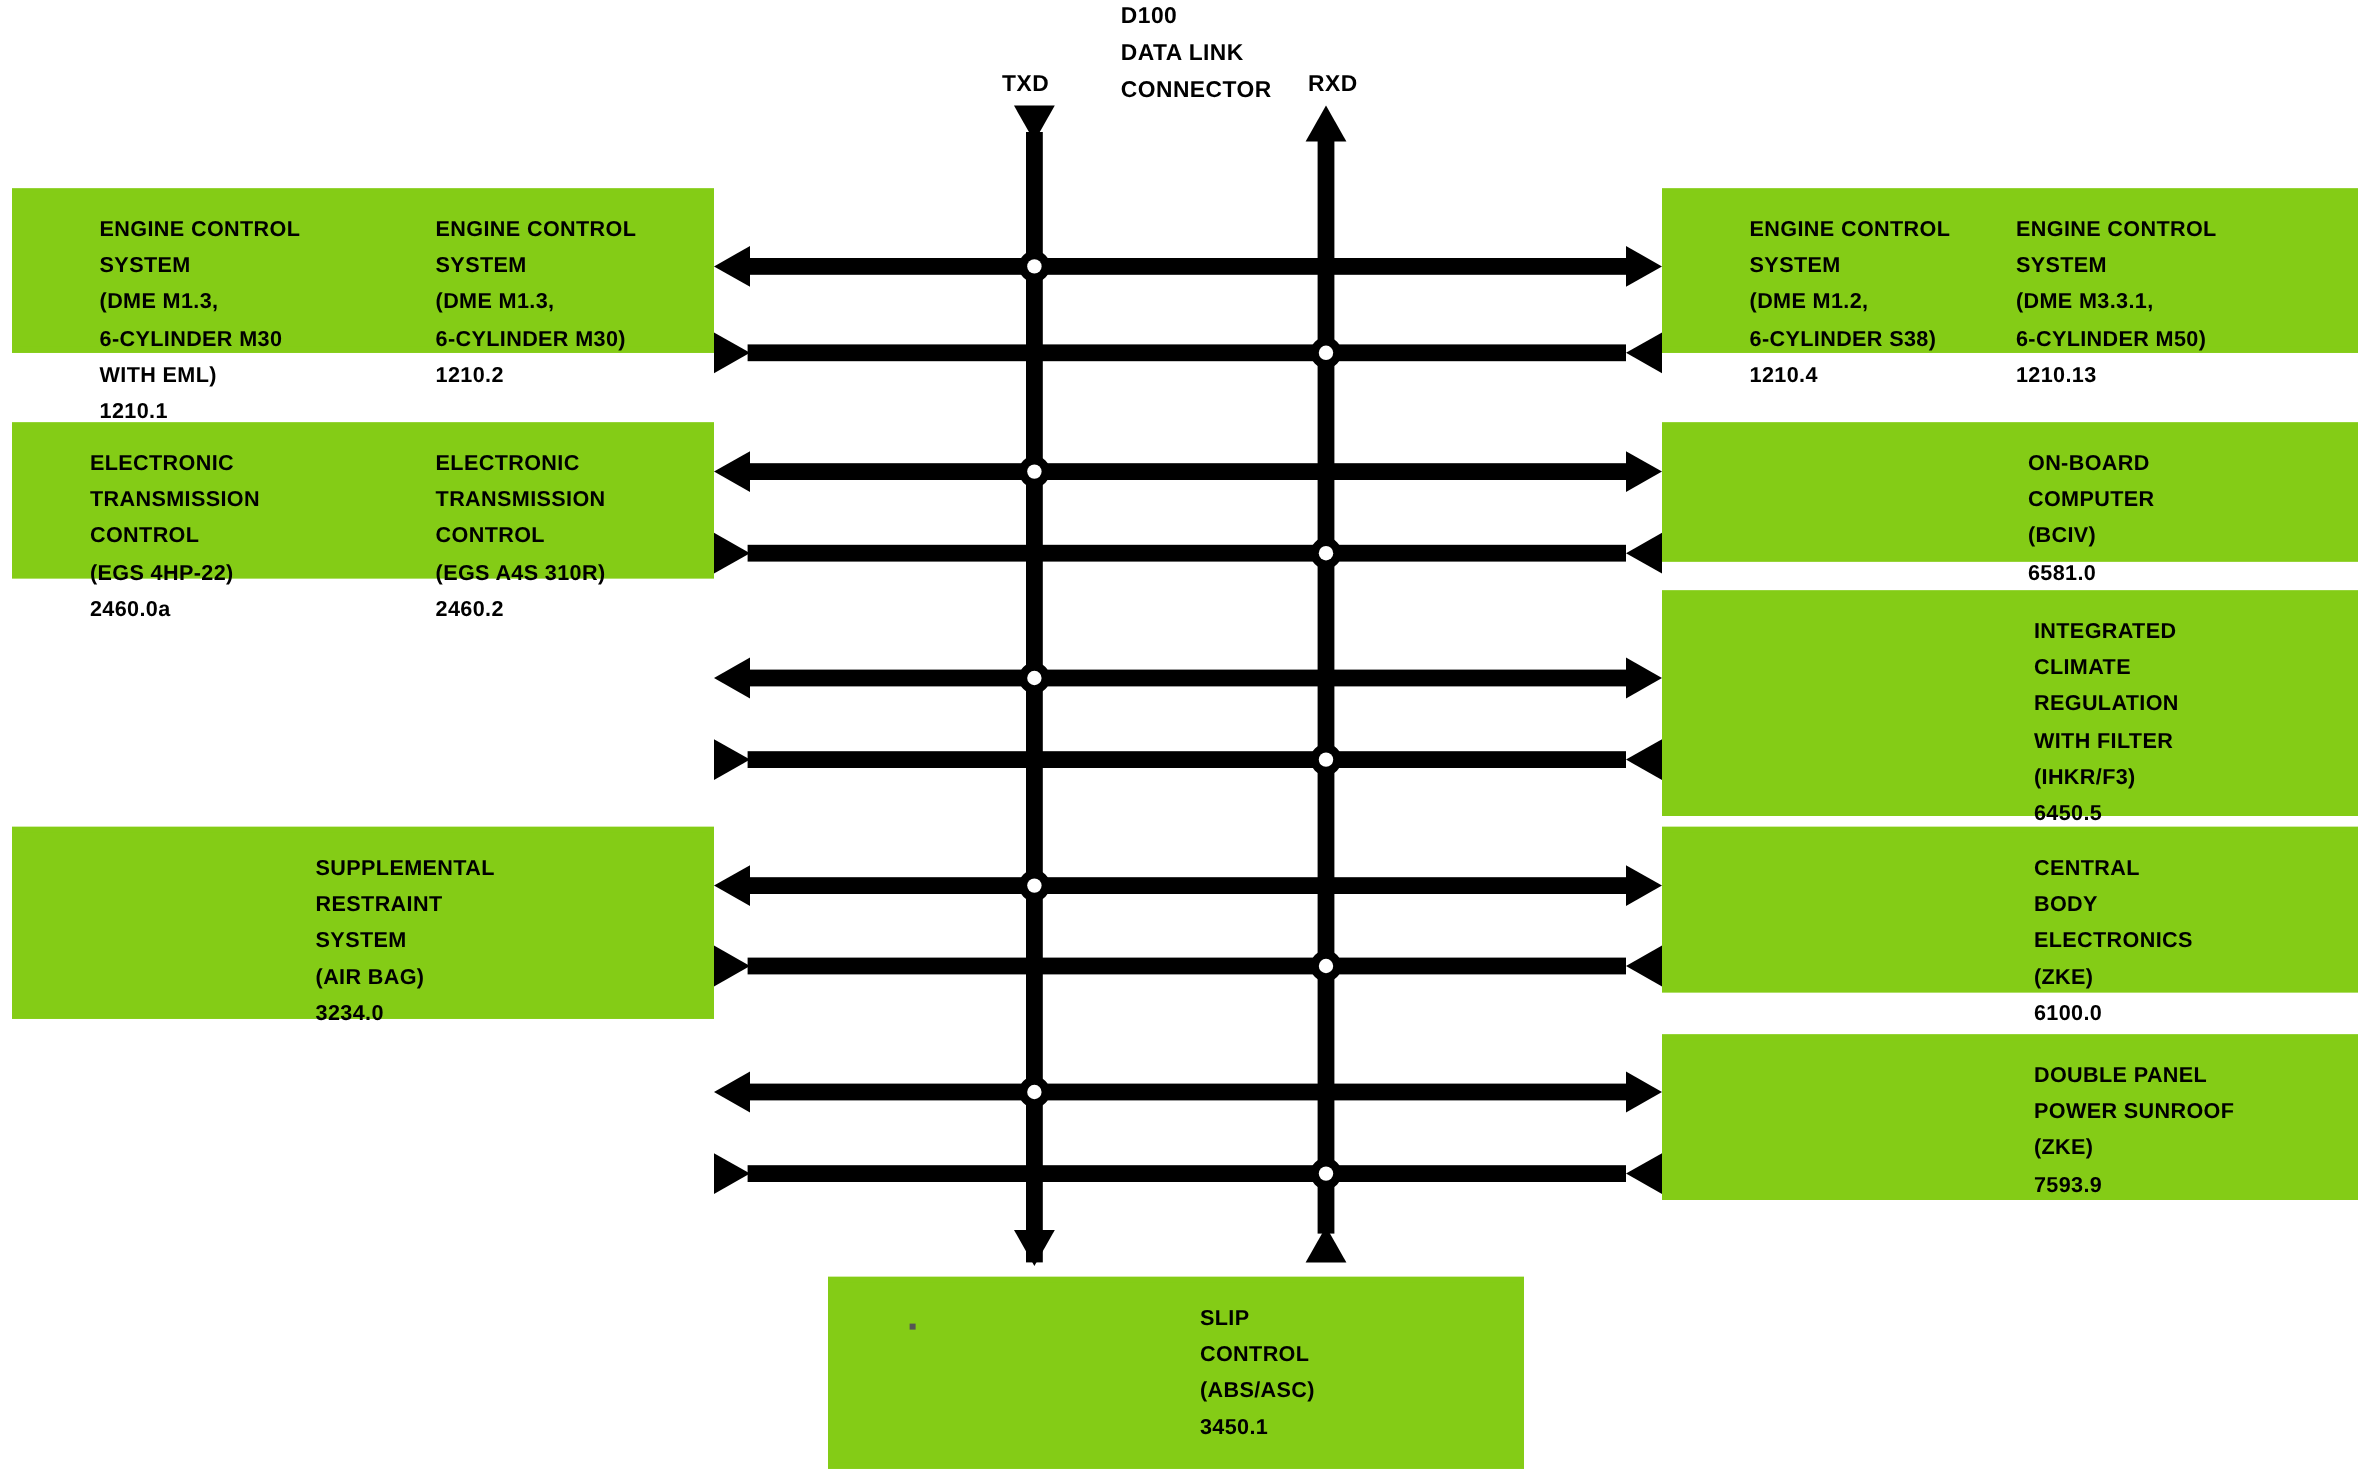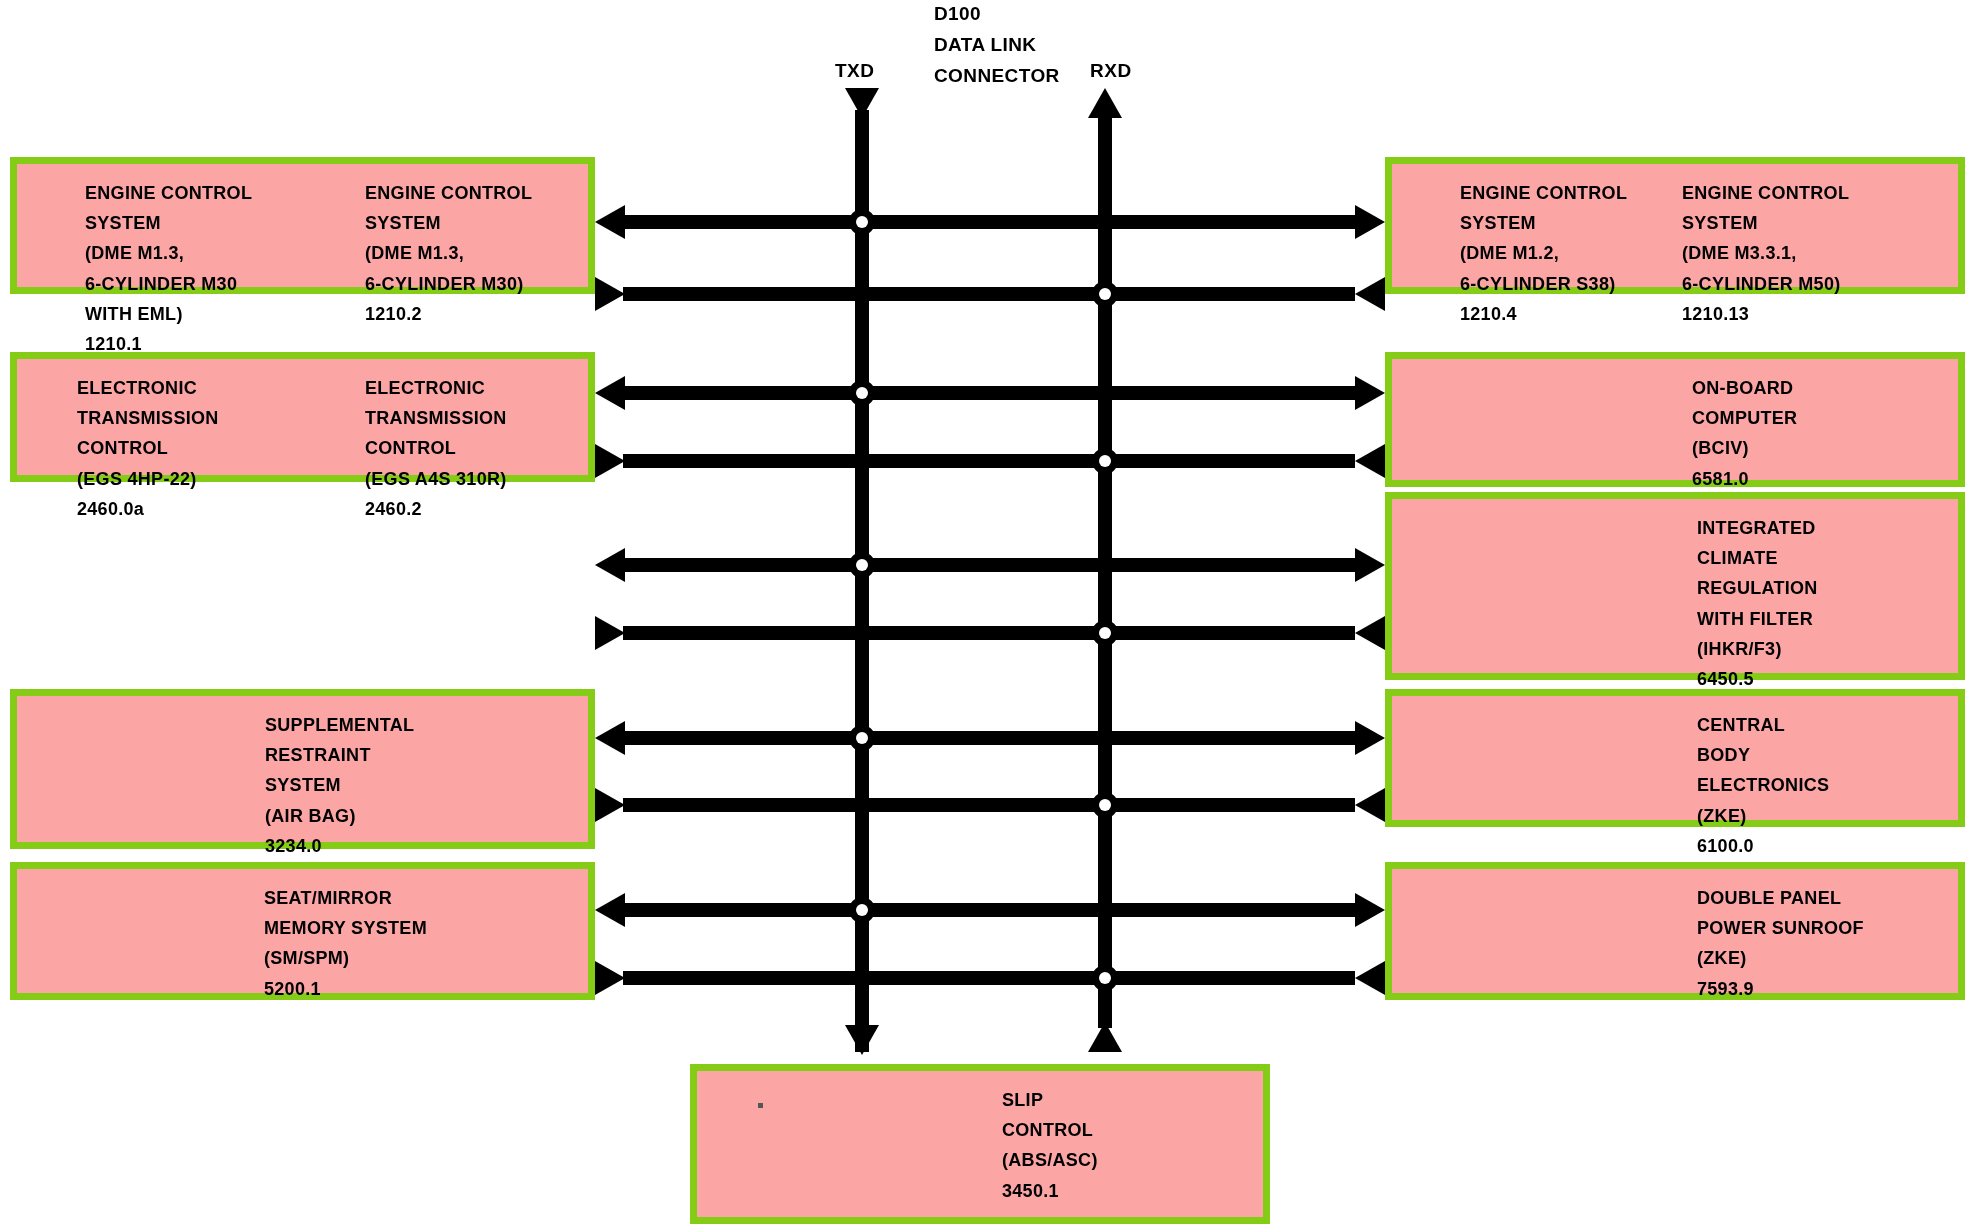--- a/index.html
+++ b/index.html
@@ -29,22 +29,22 @@
     position:absolute;
     font-size:19px;
     font-weight:bold;
     letter-spacing:.5px;
     white-space:pre;
   }
 
   
   .box{
     position:absolute;
-    border:7px solid #84cc16;
-    background:#fca5a5;
+    border:5px solid #84cc16;
+    background:#84cc16;
     box-sizing:border-box;
   }
   .col{
     position:absolute;
     top:14px;
     font-size:18px;
     font-weight:bold;
     line-height:30.2px;
     letter-spacing:.3px;
     white-space:pre;
@@ -192,28 +192,25 @@
       <div class="col" style="left: 68px;"><span class="line">ENGINE CONTROL</span><span class="line">SYSTEM</span><span class="line">(DME M1.3,</span><span class="line">6-CYLINDER M30</span><span class="line">WITH EML)</span><span class="line">1210.1</span></div>
       <div class="col" style="left: 348px;"><span class="line">ENGINE CONTROL</span><span class="line">SYSTEM</span><span class="line">(DME M1.3,</span><span class="line">6-CYLINDER M30)</span><span class="line">1210.2</span></div>
     </div>
     <div class="box" style="left: 10px; top: 352px; width: 585px; height: 130px;">
       <div class="col" style="left: 60px;"><span class="line">ELECTRONIC</span><span class="line">TRANSMISSION</span><span class="line">CONTROL</span><span class="line">(EGS 4HP-22)</span><span class="line">2460.0a</span></div>
       <div class="col" style="left: 348px;"><span class="line">ELECTRONIC</span><span class="line">TRANSMISSION</span><span class="line">CONTROL</span><span class="line">(EGS A4S 310R)</span><span class="line">2460.2</span></div>
     </div>
     <div class="box" style="left: 10px; top: 689px; width: 585px; height: 160px;">
       <div class="col" style="left: 248px;"><span class="line">SUPPLEMENTAL</span><span class="line">RESTRAINT</span><span class="line">SYSTEM</span><span class="line">(AIR BAG)</span><span class="line">3234.0</span></div>
     </div>
-    <div class="box" style="left: 10px; top: 862px; width: 585px; height: 138px;">
-      <div class="col" style="left: 247px;"><span class="line">SEAT/MIRROR</span><span class="line">MEMORY SYSTEM</span><span class="line">(SM/SPM)</span><span class="line">5200.1</span></div>
-    </div>
     <div class="box" style="left: 1385px; top: 157px; width: 580px; height: 137px;">
       <div class="col" style="left: 68px;"><span class="line">ENGINE CONTROL</span><span class="line">SYSTEM</span><span class="line">(DME M1.2,</span><span class="line">6-CYLINDER S38)</span><span class="line">1210.4</span></div>
       <div class="col" style="left: 290px;"><span class="line">ENGINE CONTROL</span><span class="line">SYSTEM</span><span class="line">(DME M3.3.1,</span><span class="line">6-CYLINDER M50)</span><span class="line">1210.13</span></div>
     </div>
-    <div class="box" style="left: 1385px; top: 352px; width: 580px; height: 135px;">
+    <div class="box" style="left: 1385px; top: 352px; width: 580px; height: 116px;">
       <div class="col" style="left: 300px;"><span class="line">ON-BOARD</span><span class="line">COMPUTER</span><span class="line">(BCIV)</span><span class="line">6581.0</span></div>
     </div>
     <div class="box" style="left: 1385px; top: 492px; width: 580px; height: 188px;">
       <div class="col" style="left: 305px;"><span class="line">INTEGRATED</span><span class="line">CLIMATE</span><span class="line">REGULATION</span><span class="line">WITH FILTER</span><span class="line">(IHKR/F3)</span><span class="line">6450.5</span></div>
     </div>
     <div class="box" style="left: 1385px; top: 689px; width: 580px; height: 138px;">
       <div class="col" style="left: 305px;"><span class="line">CENTRAL</span><span class="line">BODY</span><span class="line">ELECTRONICS</span><span class="line">(ZKE)</span><span class="line">6100.0</span></div>
     </div>
     <div class="box" style="left: 1385px; top: 862px; width: 580px; height: 138px;">
       <div class="col" style="left: 305px;"><span class="line">DOUBLE PANEL</span><span class="line">POWER SUNROOF</span><span class="line">(ZKE)</span><span class="line">7593.9</span></div>

